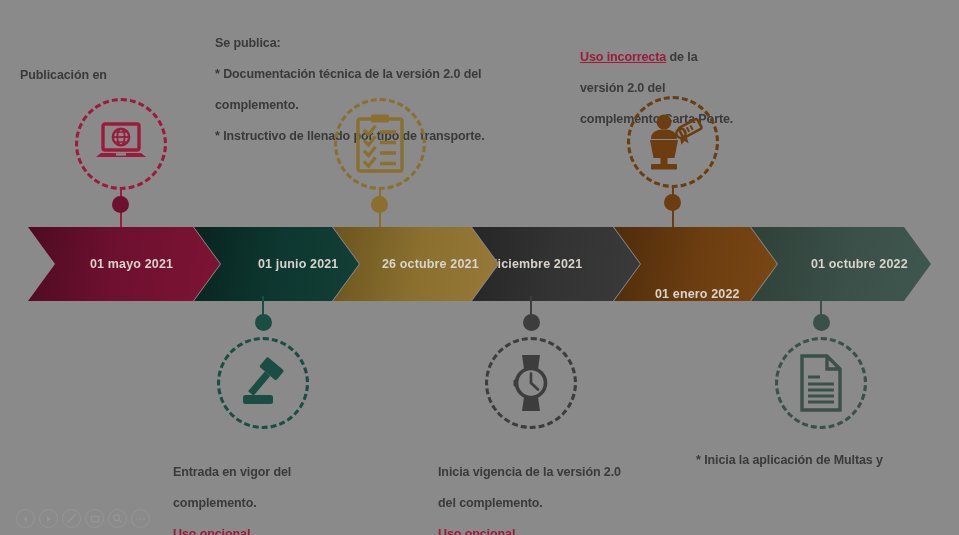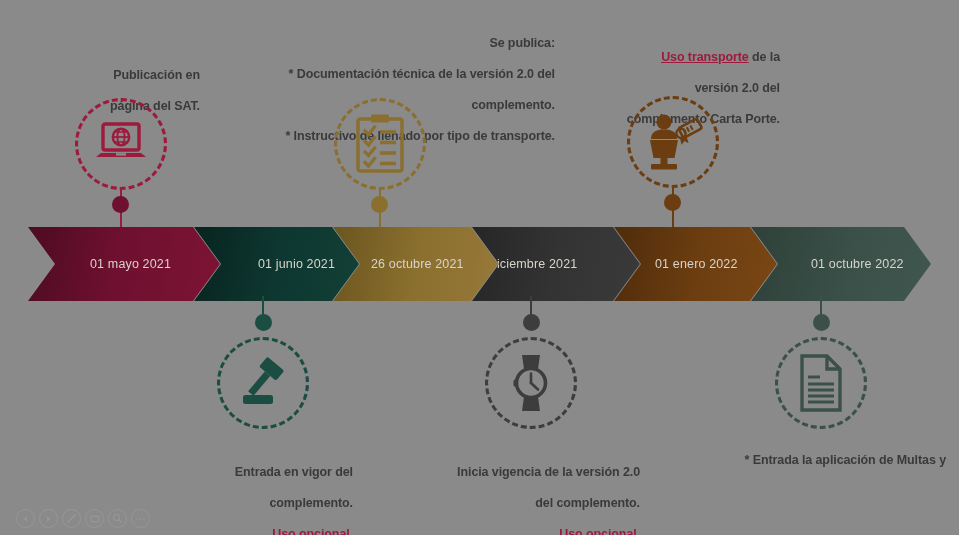--- a/index.html
+++ b/index.html
@@ -8,21 +8,21 @@
     background:#8a8a8a;
     font-family:"Liberation Sans", sans-serif;
     overflow:hidden;
     position:relative;
   }
   #stage{position:absolute;left:0;top:0;width:959px;height:535px;}
 
   
   .callout{
     position:absolute;
-    text-align:right;
+    text-align:left;
     color:#3a3a3a;
     font-weight:bold;
     font-size:12.5px;
     line-height:15.5px;
     letter-spacing:-0.1px;
     white-space:pre-line;
   }
   .callout .hl{
     color:#9c1b3d;
     text-decoration:underline;
@@ -53,21 +53,21 @@
   #band{position:absolute;left:0;top:227px;width:959px;height:74px;}
   .seg{
     position:absolute;top:0;height:74px;
     display:flex;align-items:center;
     box-sizing:border-box;
   }
   .seg-label{
     position:relative;
     color:#d8d4cc;
     font-size:12.5px;
-    font-weight:normal;
+    font-weight:bold;
     letter-spacing:0.15px;
     white-space:nowrap;
     z-index:2;
   }
 
   
   #toolbar{
     position:absolute;left:16px;top:509px;
     display:flex;gap:4px;align-items:center;
   }
@@ -79,32 +79,31 @@
   }
   .tb svg{display:block;}
 </style>
 </head>
 <body>
 
 <div id="stage">
 
   <div class="callout" style="left:20px;top:52px;width:180px;">
     <div><span>Publicación en</span></div>
-    <div><span>página del SAT.</span></div>
   </div>
 
   <div class="callout" style="left:215px;top:20px;width:340px;">
     <div><span>Se publica:</span></div>
     <div><span>* Documentación técnica de la versión 2.0 del</span></div>
     <div><span>complemento.</span></div>
     <div><span>* Instructivo de llenado por tipo de transporte.</span></div>
   </div>
 
   <div class="callout" style="left:580px;top:34px;width:200px;">
-    <div><span class="hl">Uso transporte</span><span> de la</span></div>
+    <div><span class="hl">Uso incorrecta</span><span> de la</span></div>
     <div><span>versión 2.0 del</span></div>
     <div><span>complemento Carta Porte.</span></div>
   </div>
 
   <div class="node" style="left:75px;top:98px;">
     <div class="ring" style="border-color:#9c1b3d;"></div>
     <div class="glyph">
       <svg width="54" height="46" viewBox="0 0 54 46">
         <rect x="9" y="3" width="36" height="26" rx="2" fill="none" stroke="#9c1b3d" stroke-width="3.4"></rect>
         <path d="M2 36 H52 L47 32 H7 Z" fill="#9c1b3d"></path>
@@ -168,26 +167,26 @@
   <div class="dot" style="left:664px;top:194px;background:#6b3d10;"></div>
 
   <div id="band">
     <div class="seg" style="left:28px;width:192px;background:linear-gradient(100deg,#4d0b21 0%,#6e1030 45%,#7d1334 100%);clip-path:polygon(0 0,165px 0,192px 50%,165px 100%,0 100%,27px 50%);">
       <span class="seg-label" style="margin-left:62px;">01  mayo 2021</span>
     </div>
     <div class="seg" style="left:194px;width:165px;background:linear-gradient(100deg,#08241f 0%,#0d3730 50%,#123f36 100%);clip-path:polygon(0 0,138px 0,165px 50%,138px 100%,0 100%,27px 50%);">
       <span class="seg-label" style="margin-left:64px;">01  junio 2021</span>
     </div>
     <div class="seg" style="left:333px;width:165px;background:linear-gradient(100deg,#6b551f 0%,#8a6f2e 50%,#97793a 100%);clip-path:polygon(0 0,138px 0,165px 50%,138px 100%,0 100%,27px 50%);">
-      <span class="seg-label" style="margin-left:38px;">26 octubre 2021</span>
+      <span class="seg-label" style="margin-left:49px;">26 octubre 2021</span>
     </div>
     <div class="seg" style="left:472px;width:168px;background:linear-gradient(100deg,#262626 0%,#333333 50%,#3a3a3a 100%);clip-path:polygon(0 0,141px 0,168px 50%,141px 100%,0 100%,27px 50%);">
       <span class="seg-label" style="">01 diciembre 2021</span>
     </div>
-    <div class="seg" style="left:614px;width:163px;background:linear-gradient(100deg,#4f2c0b 0%,#6b3d10 50%,#7a4714 100%);clip-path:polygon(0 0,136px 0,163px 50%,136px 100%,0 100%,27px 50%);">
+    <div class="seg" style="left:614px;width:163px;background:linear-gradient(100deg,#4f2c0b 0%,#6b3d10 50%,#7a4714 100%);clip-path:polygon(0 0,136px 0,163px 50%,136px 100%,0 100%,27px 50%);align-items:flex-end;">
       <span class="seg-label" style="margin-left:41px;">01 enero 2022</span>
     </div>
     <div class="seg" style="left:751px;width:180px;background:linear-gradient(100deg,#2f4139 0%,#3a5049 55%,#405750 100%);clip-path:polygon(0 0,153px 0,180px 50%,153px 100%,0 100%,27px 50%);">
       <span class="seg-label" style="margin-left:60px;">01 octubre 2022</span>
     </div>
   </div>
 
   <div class="stem" style="left:262px;top:296px;height:30px;background:#1b4d42;"></div>
   <div class="dot" style="left:255px;top:314px;background:#1b4d42;"></div>
   <div class="node" style="left:217px;top:337px;">
@@ -241,21 +240,21 @@
           <line x1="11" y1="23" x2="23" y2="23"></line>
           <line x1="11" y1="30" x2="37" y2="30"></line>
           <line x1="11" y1="36" x2="37" y2="36"></line>
           <line x1="11" y1="42" x2="37" y2="42"></line>
           <line x1="11" y1="48" x2="37" y2="48"></line>
         </g>
       </svg>
     </div>
   </div>
   <div class="callout" style="left:696px;top:437px;width:250px;">
-    <div><span>* Entrada la aplicación de Multas y</span></div>
+    <div><span>* Inicia la aplicación de Multas y</span></div>
     
     
   </div>
 
   <div id="toolbar">
     <div class="tb">
       <svg width="7" height="8" viewBox="0 0 7 8">
           <path d="M5 1 L1.5 4 L5 7 Z" fill="#969696"></path>
         </svg>
     </div>

